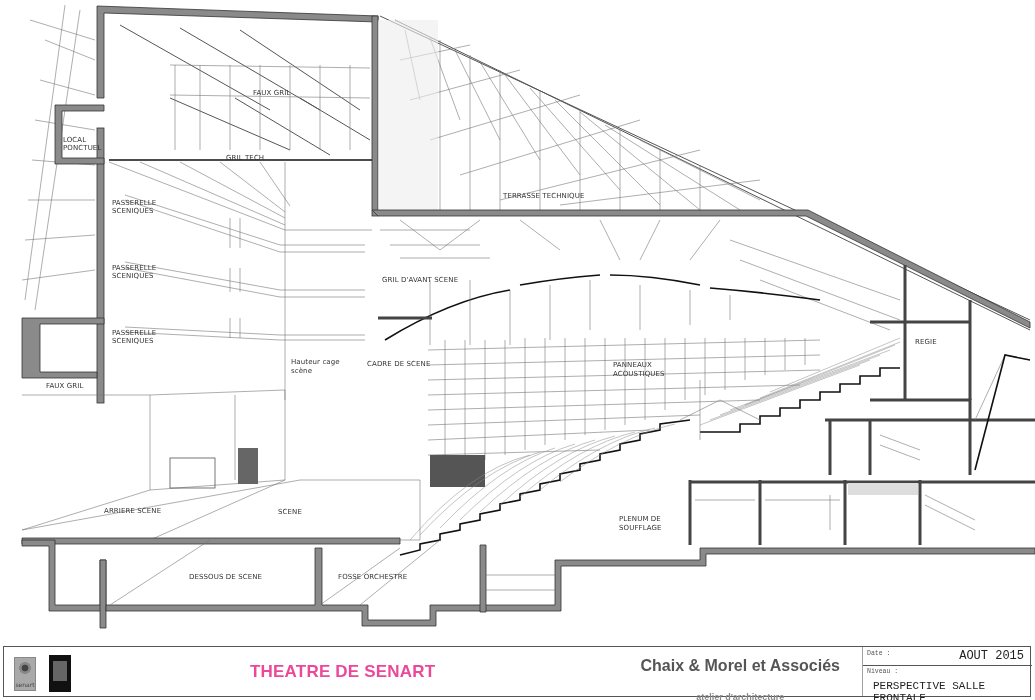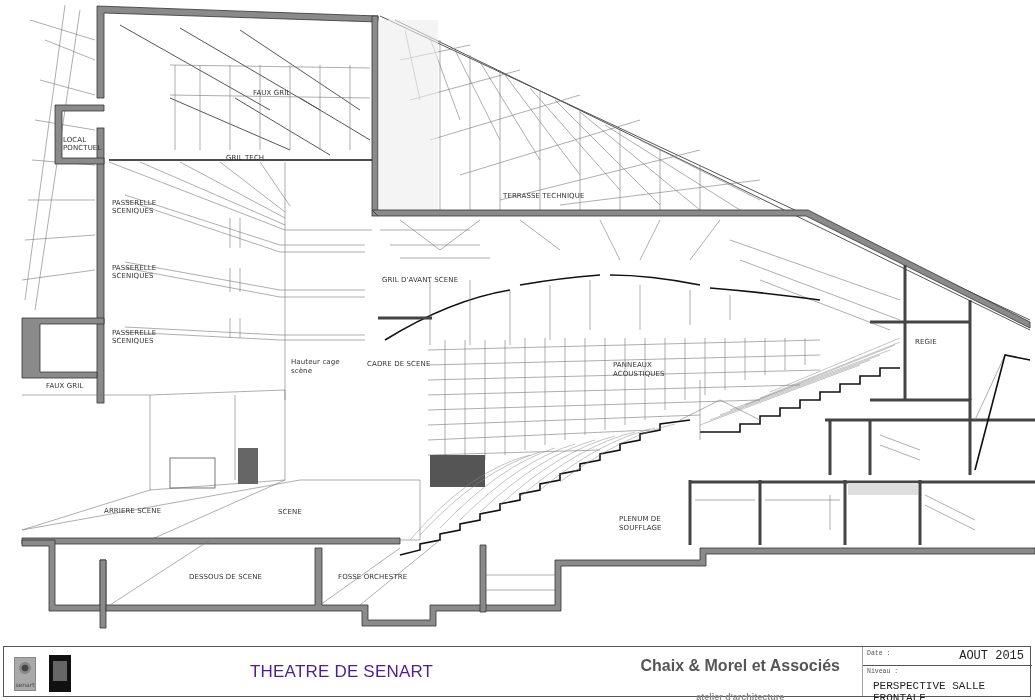--- a/index.html
+++ b/index.html
@@ -12,21 +12,21 @@
   .heavy{stroke:#444;stroke-width:3;fill:none;}
   .blk{stroke:#111;stroke-width:1.6;fill:none;}
 
   
   #title-block{position:absolute;left:3px;top:646px;width:1028px;height:51px;border:1px solid #555;box-sizing:border-box;background:#fff;}
   .logo-a{position:absolute;left:10px;top:10px;width:22px;height:34px;background:#a9a9a9;border:1px solid #888;box-sizing:border-box;}
   .logo-a .star{position:absolute;left:3px;top:3px;width:14px;height:14px;border-radius:50%;background:radial-gradient(circle,#444 0 35%,#888 36% 60%,#a9a9a9 61%);}
   .logo-a .txt{position:absolute;left:0;right:0;bottom:2px;font-size:6px;color:#444;text-align:center;font-family:"DejaVu Sans",sans-serif;}
   .logo-b{position:absolute;left:45px;top:8px;width:22px;height:37px;background:#111;}
   .logo-b .inner{position:absolute;left:4px;top:6px;width:14px;height:20px;background:#666;}
-  .project-title{position:absolute;left:246px;top:15px;font-size:17px;color:#4c1d95;letter-spacing:0.2px;}
+  .project-title{position:absolute;left:246px;top:15px;font-size:17px;color:#ec4899;letter-spacing:0.2px;font-weight:bold;}
   .firm{position:absolute;right:190px;top:10px;text-align:center;font-weight:bold;}
   .firm .name{font-size:16px;color:#555;}
   .firm .sub{font-size:9px;color:#888;margin-top:17px;}
   .meta{position:absolute;left:858px;top:0;width:169px;height:49px;border-left:1px solid #a3a3a3;font-family:Liberation Mono, monospace;}
   .meta .row1{position:absolute;left:0;top:0;width:100%;height:18px;border-bottom:1px solid #555;}
   .meta .k{position:absolute;left:4px;font-size:6.5px;color:#555;}
   .meta .row1 .k{top:3px;}
   .meta .row1 .v{position:absolute;right:8px;top:2px;font-size:12px;color:#222;}
   .meta .row2 .k{top:21px;}
   .meta .row2 .v{position:absolute;left:10px;top:33px;font-size:11px;color:#222;}

